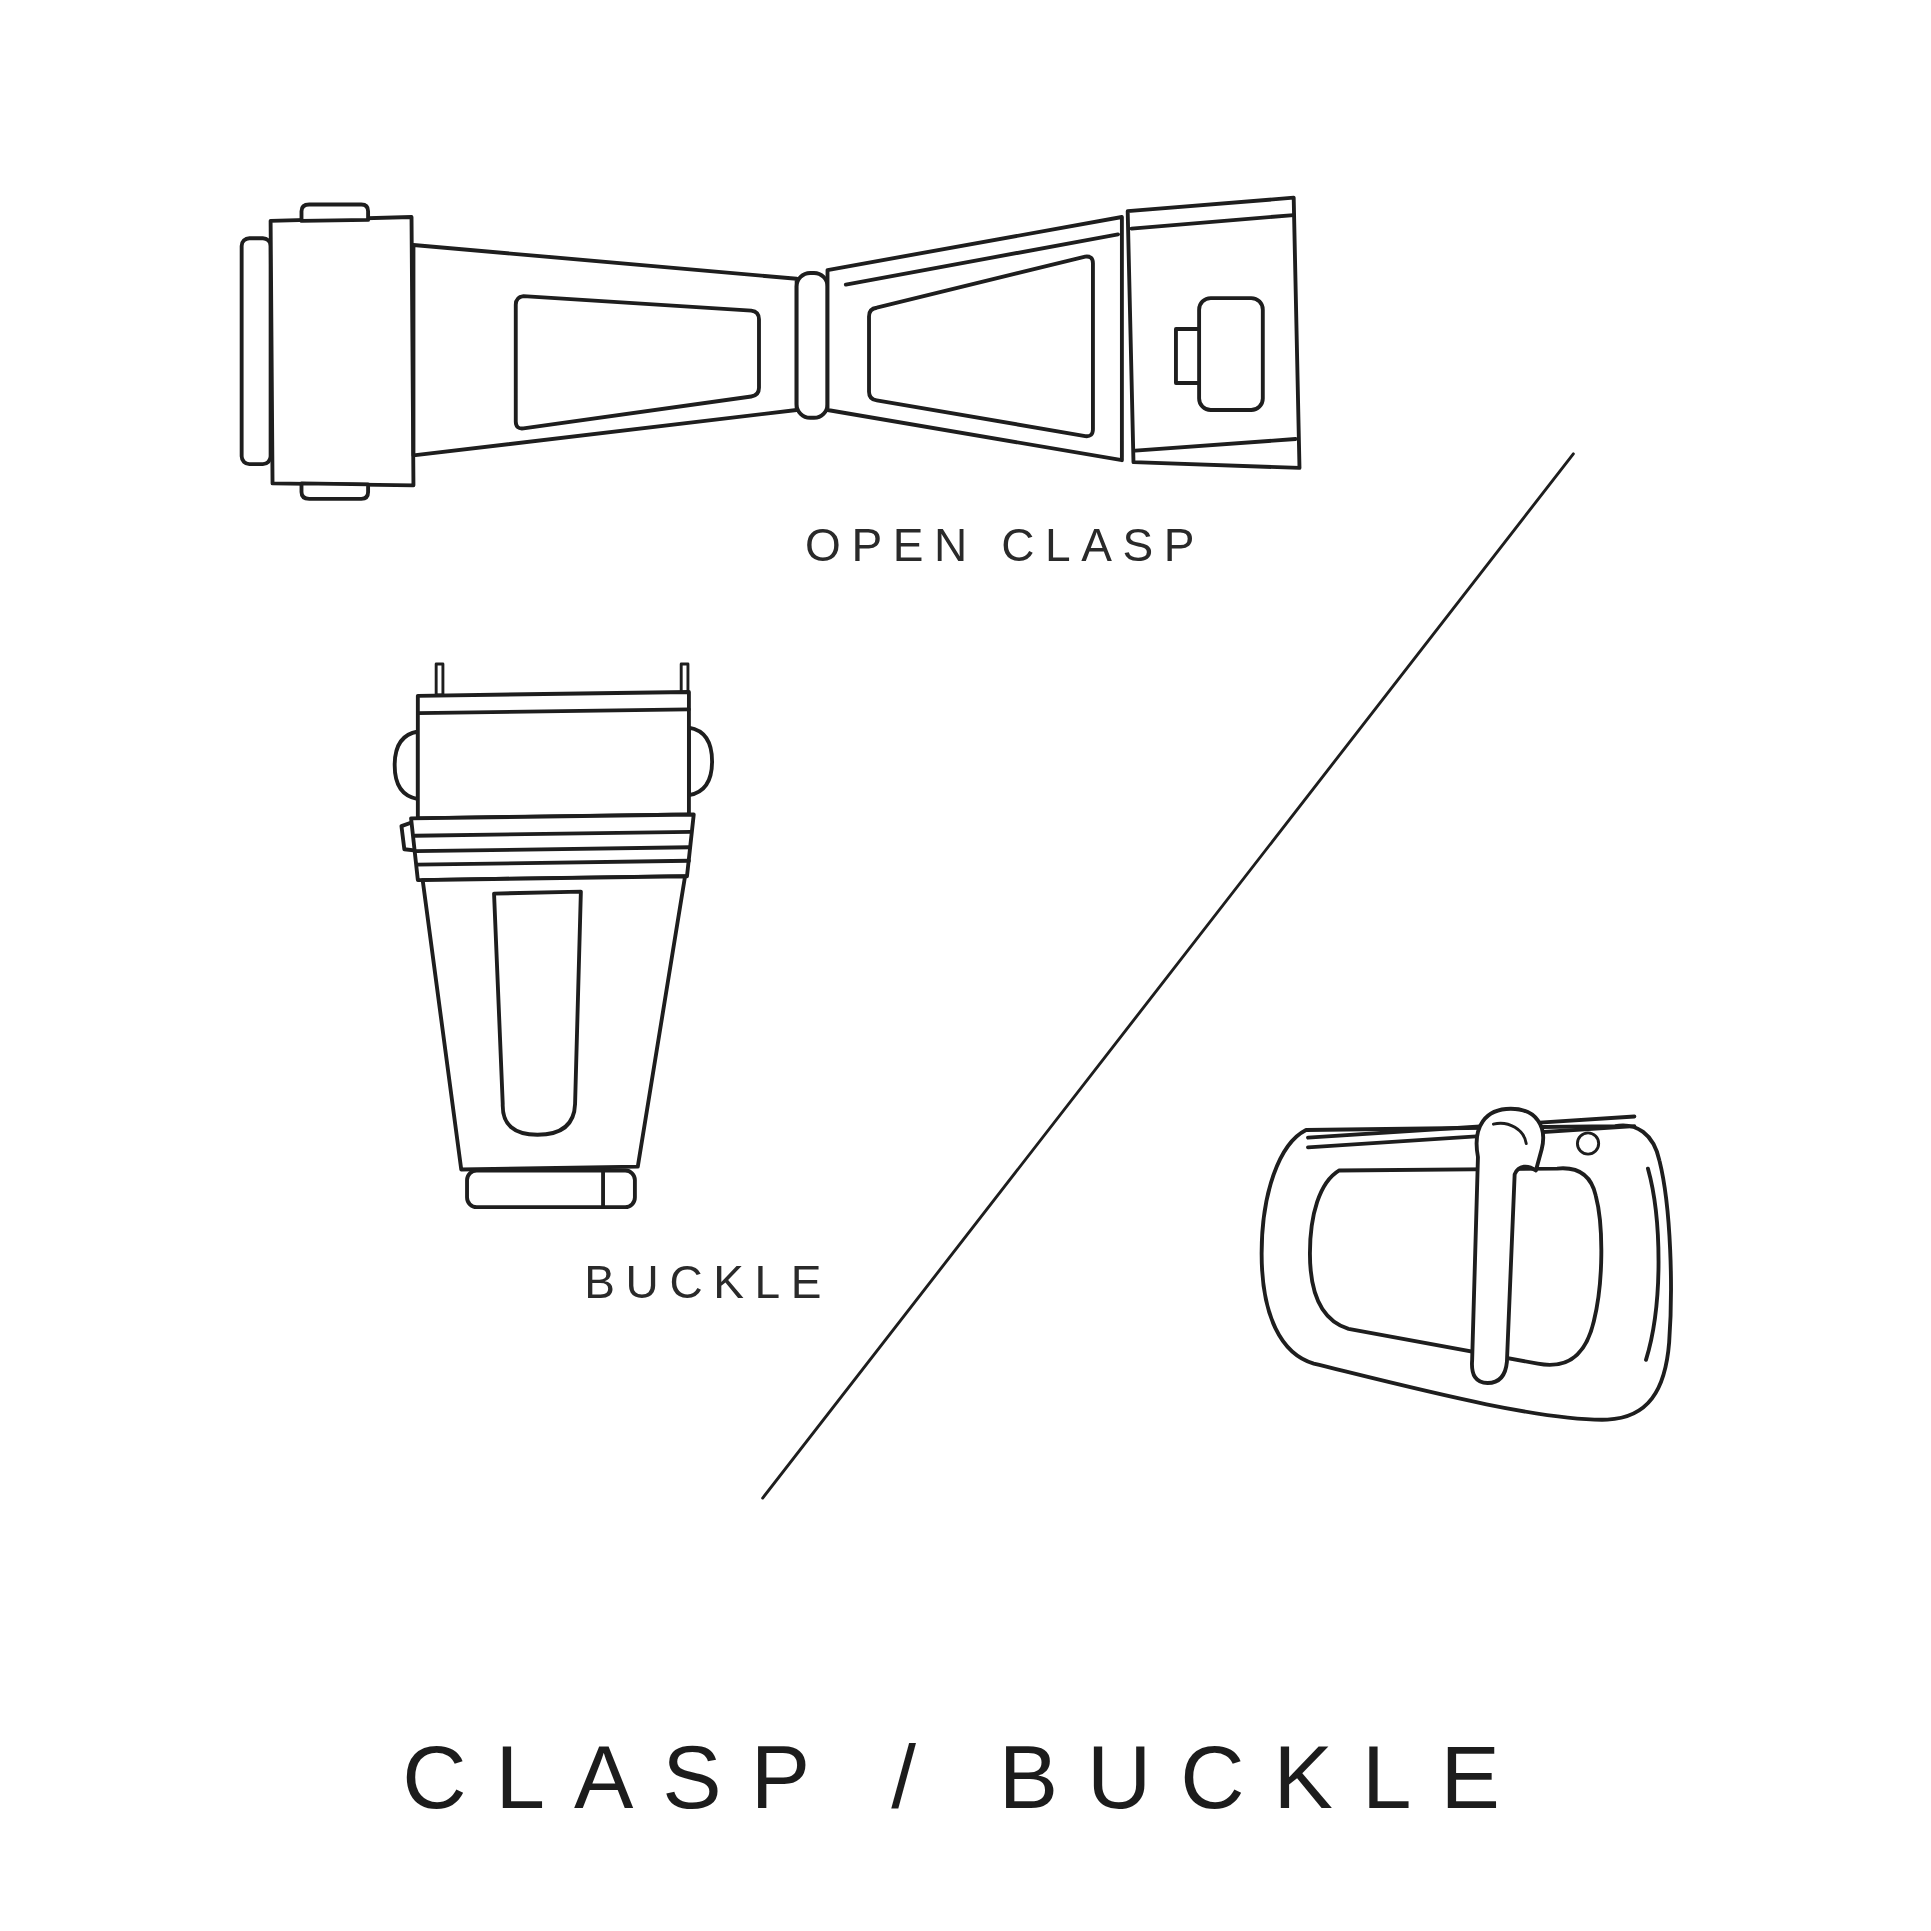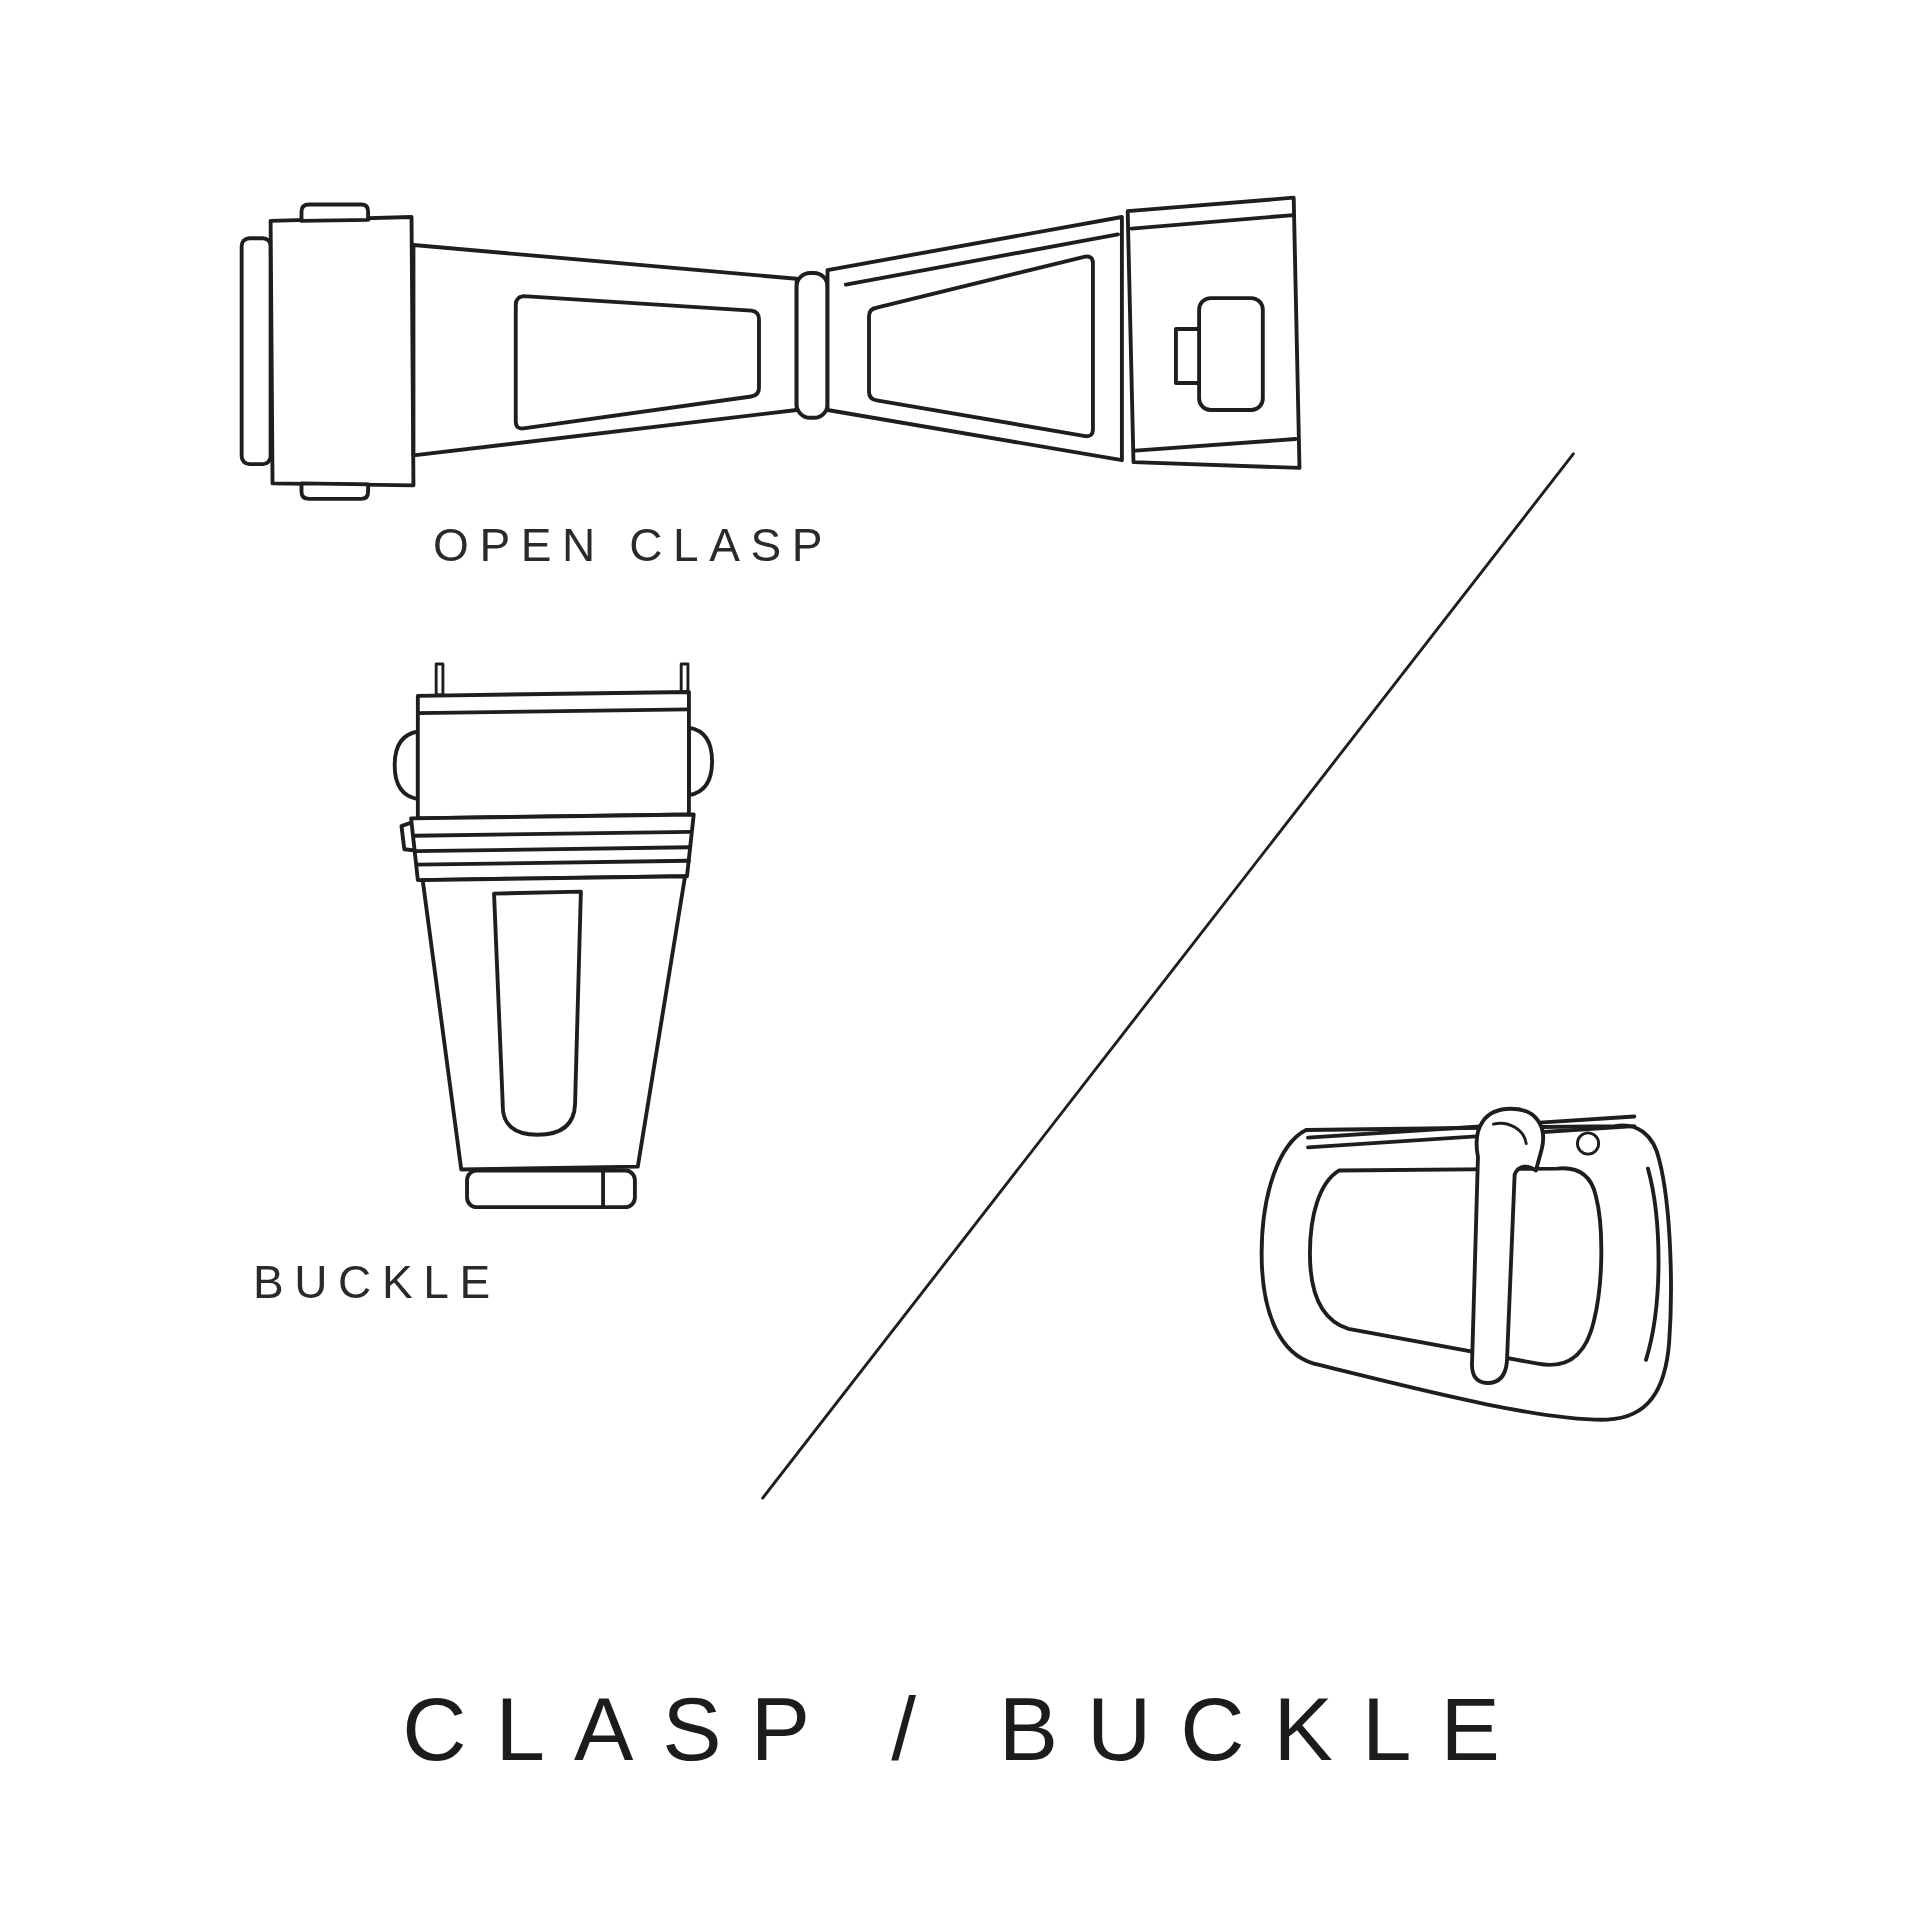--- a/index.html
+++ b/index.html
@@ -7,21 +7,21 @@
     position:relative;width:1931px;height:1931px;background:#ffffff;
     font-family:"Liberation Sans",sans-serif;overflow:hidden;
     --line:#1e1e1e;--text:#2a2a2a;
   }
   svg{position:absolute;display:block;}
   .ln{fill:none;stroke:var(--line);stroke-width:4;stroke-linejoin:round;stroke-linecap:round;}
   .fw{fill:#ffffff;stroke:var(--line);stroke-width:4;stroke-linejoin:round;stroke-linecap:round;}
   .thin{stroke-width:3;}
   .label{
     position:absolute;color:var(--text);font-size:46px;letter-spacing:10.6px;
-    text-align:left;font-weight:400;white-space:nowrap;
+    text-align:right;font-weight:400;white-space:nowrap;
   }
   .title{
     position:absolute;color:#1c1c1c;font-size:89px;letter-spacing:29px;
     text-align:center;font-weight:400;white-space:nowrap;width:1931px;left:0;
   }
 </style>
 </head>
 <body>
 
 <div class="canvas" style="--line: #1e1e1e; --text: #2a2a2a; background: rgb(255, 255, 255);">
@@ -99,16 +99,16 @@
       <path class="ln" d="M60,48 L398,26"></path>
       <path class="ln" d="M60,38 L398,16"></path>
       <circle class="fw thin" cx="350" cy="44" r="11"></circle>
     </g>
     <g>
       <path class="fw" d="M236,58 C230,26 244,8 270,8 C296,8 308,26 302,50 L296,72 C288,66 278,66 274,76 L266,270 Q264,292 246,292 Q228,292 230,268 Z"></path>
       <path class="ln thin" d="M252,24 C268,20 284,30 286,44"></path>
     </g>
   </svg>
 
-  <div class="title" style="top:1678px;">CLASP / BUCKLE</div>
+  <div class="title" style="top:1726px;">CLASP / BUCKLE</div>
 
 </div>
 
 
 </body></html>

